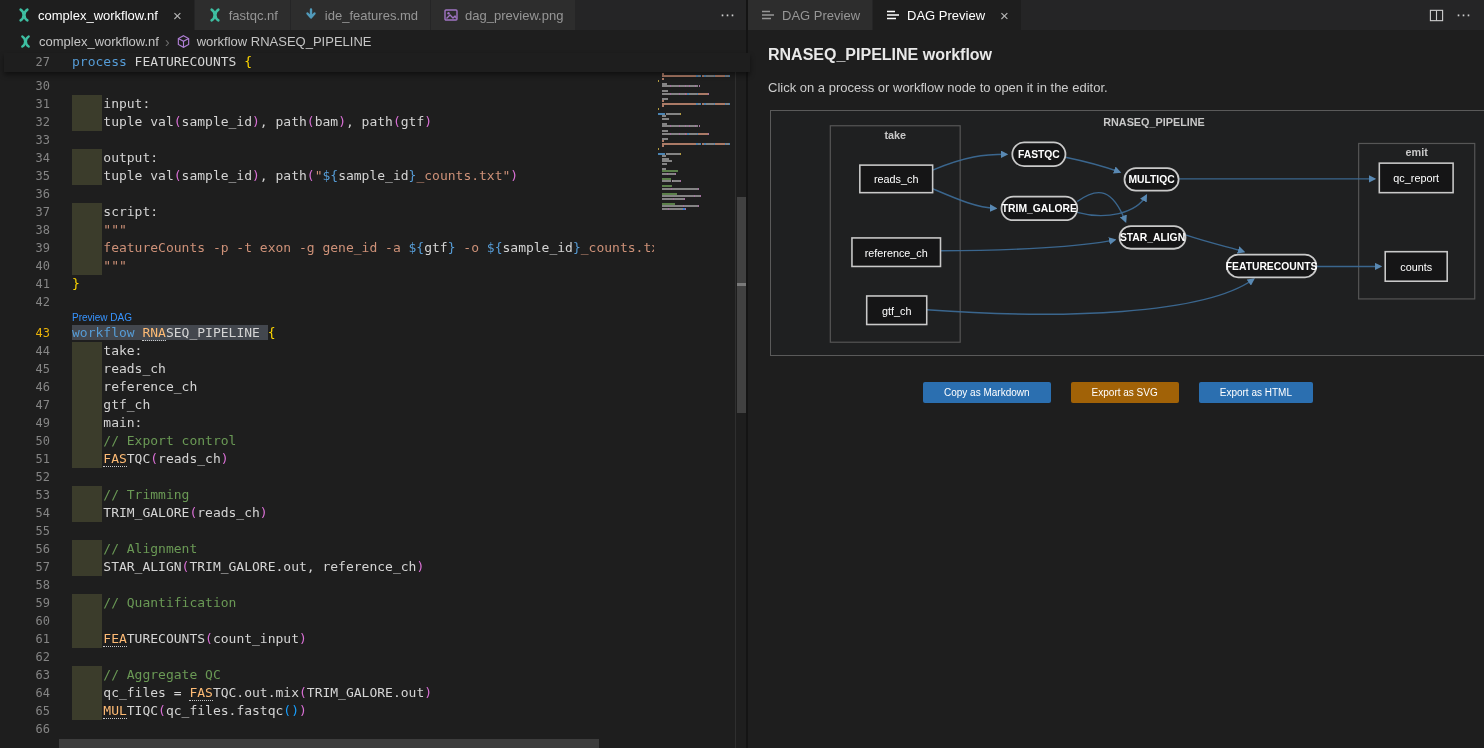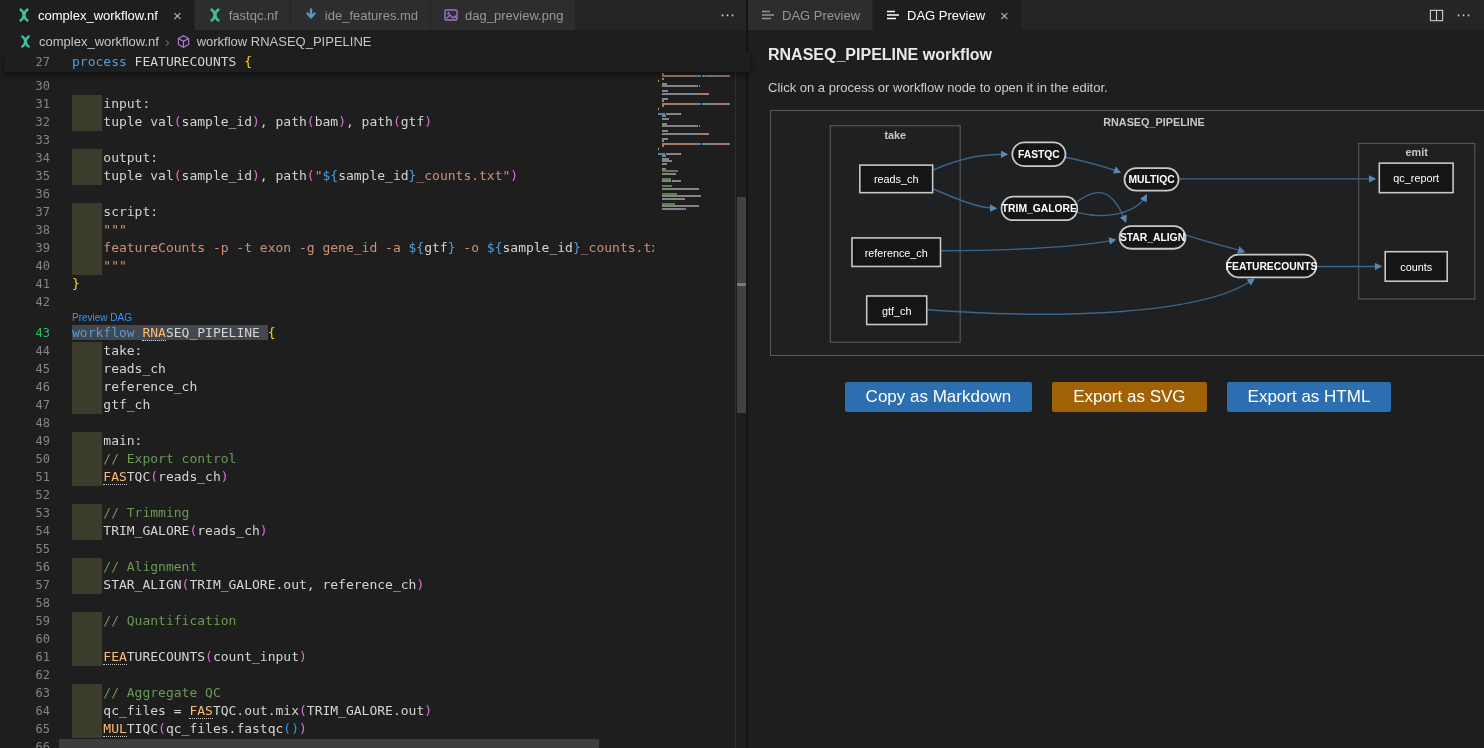--- a/index.html
+++ b/index.html
@@ -27,21 +27,21 @@
   .breadcrumb{position:absolute;top:30px;left:0;width:746px;height:23px;background:#1e1e1e;
               display:flex;align-items:center;padding-left:14px;gap:6px;font-size:13px;color:#a9a9a9;box-sizing:border-box;}
   .bc-item{color:#c5c5c5;cursor:pointer;}
   .bc-sep{color:#6e6e6e;font-size:14px;}
   .bc-icon{display:inline-flex;width:15px;height:15px;}
   .bc-icon svg{width:15px;height:15px;}
 
   .code-area{position:absolute;top:53px;left:0;width:746px;bottom:0;background:#1e1e1e;}
   .row{position:relative;height:18px;white-space:pre;font:13px "DejaVu Sans Mono",monospace;line-height:18px;}
   .row .ln{position:absolute;left:0;width:46px;text-align:right;color:#858585;font-size:12px;}
-  .row .ln.cur{color:#22c55e;}
+  .row .ln.cur{color:#eab308;}
   .row .txt{position:absolute;left:68px;top:0;}
   .indent-block{position:absolute;left:68px;width:30px;top:0;height:18px;background:#3b3c2b;}
   .codelens{height:13px;line-height:13px;padding-left:68px;font-size:10px;color:#3794ff;cursor:pointer;
             font-family:"Liberation Sans",sans-serif;}
   .sticky{position:absolute;top:0;left:0;width:746px;height:19px;background:#1e1e1e;z-index:6;
           box-shadow:0 3px 5px rgba(0,0,0,.45);}
   #code-lines{position:absolute;top:24px;left:0;width:650px;bottom:0;overflow:hidden;}
 
   .tk-k{color:#569CD6;} .tk-w{color:#d4d4d4;} .tk-c{color:#6A9955;} .tk-s{color:#CE9178;}
   .tk-i{color:#569CD6;} .tk-v{color:#d4d4d4;} .tk-g{color:#FFD700;} .tk-m{color:#DA70D6;} .tk-b{color:#179FFF;}
@@ -61,21 +61,21 @@
   
   .panel{position:absolute;left:748px;top:0;width:736px;bottom:0;background:#1e1e1e;}
   .panel .tab-bar{left:0;width:736px;}
   .panel-body{position:absolute;left:0;top:30px;right:0;bottom:0;}
   .panel-title{position:absolute;left:20px;top:16px;margin:0;font-size:16px;font-weight:700;color:#e9e9e9;}
   .panel-sub{position:absolute;left:20px;top:50px;margin:0;font-size:13px;color:#cccccc;}
   .dag-box{position:absolute;left:22px;top:80px;width:768px;height:246px;border:1px solid #5a5a5a;
            background:#1f2021;box-sizing:border-box;}
   .dag-box svg{display:block;width:100%;height:100%;}
   .btn-row{position:absolute;left:22px;top:352px;width:696px;display:flex;justify-content:center;gap:20px;}
-  .btn-row button{background:#2b6fb0;color:#fff;border:none;font-size:17px;padding:5px 21px;border-radius:2px;
+  .btn-row button{background:#2b6fb0;color:#fff;border:none;font-size:10px;padding:5px 21px;border-radius:2px;
                   font-family:"Liberation Sans",sans-serif;cursor:pointer;}
 </style>
 </head>
 <body>
 
 <div class="screen">
 
   <div class="editor-group">
     <div class="tab-bar" id="editor-tab-bar">
       <div class="tab active">
@@ -153,21 +153,20 @@
           <div class="row"><span class="indent-block"></span><span class="ln">39</span><span class="txt"><span class="tk-s">    featureCounts -p -t exon -g gene_id -a </span><span class="tk-i">${</span><span class="tk-v">gtf</span><span class="tk-i">}</span><span class="tk-s"> -o </span><span class="tk-i">${</span><span class="tk-v">sample_id</span><span class="tk-i">}</span><span class="tk-s">_counts.txt </span></span></div>
           <div class="row"><span class="indent-block"></span><span class="ln">40</span><span class="txt"><span class="tk-s">    """</span></span></div>
           <div class="row"><span class="ln">41</span><span class="txt"><span class="tk-g">}</span></span></div>
           <div class="row"><span class="ln">42</span><span class="txt"></span></div>
           <div class="codelens">Preview DAG</div>
           <div class="row"><span class="ln cur">43</span><span class="txt"><span class="tk-k tk-hl">workflow</span><span class="tk-w tk-hl"> </span><span class="tk-dl tk-hl">RNA</span><span class="tk-w tk-hl">SEQ_PIPELINE </span><span class="tk-g">{</span></span></div>
           <div class="row"><span class="indent-block"></span><span class="ln">44</span><span class="txt"><span class="tk-w">    take:</span></span></div>
           <div class="row"><span class="indent-block"></span><span class="ln">45</span><span class="txt"><span class="tk-w">    reads_ch</span></span></div>
           <div class="row"><span class="indent-block"></span><span class="ln">46</span><span class="txt"><span class="tk-w">    reference_ch</span></span></div>
           <div class="row"><span class="indent-block"></span><span class="ln">47</span><span class="txt"><span class="tk-w">    gtf_ch</span></span></div>
-          <div class="row"><span class="ln">48</span><span class="txt"></span></div>
           <div class="row"><span class="indent-block"></span><span class="ln">49</span><span class="txt"><span class="tk-w">    main:</span></span></div>
           <div class="row"><span class="indent-block"></span><span class="ln">50</span><span class="txt"><span class="tk-c">    // Export control</span></span></div>
           <div class="row"><span class="indent-block"></span><span class="ln">51</span><span class="txt"><span class="tk-w">    </span><span class="tk-dl">FAS</span><span class="tk-w">TQC</span><span class="tk-m">(</span><span class="tk-w">reads_ch</span><span class="tk-m">)</span></span></div>
           <div class="row"><span class="ln">52</span><span class="txt"></span></div>
           <div class="row"><span class="indent-block"></span><span class="ln">53</span><span class="txt"><span class="tk-c">    // Trimming</span></span></div>
           <div class="row"><span class="indent-block"></span><span class="ln">54</span><span class="txt"><span class="tk-w">    TRIM_GALORE</span><span class="tk-m">(</span><span class="tk-w">reads_ch</span><span class="tk-m">)</span></span></div>
           <div class="row"><span class="ln">55</span><span class="txt"></span></div>
           <div class="row"><span class="indent-block"></span><span class="ln">56</span><span class="txt"><span class="tk-c">    // Alignment</span></span></div>
           <div class="row"><span class="indent-block"></span><span class="ln">57</span><span class="txt"><span class="tk-w">    STAR_ALIGN</span><span class="tk-m">(</span><span class="tk-w">TRIM_GALORE.out, reference_ch</span><span class="tk-m">)</span></span></div>
           <div class="row"><span class="ln">58</span><span class="txt"></span></div>

